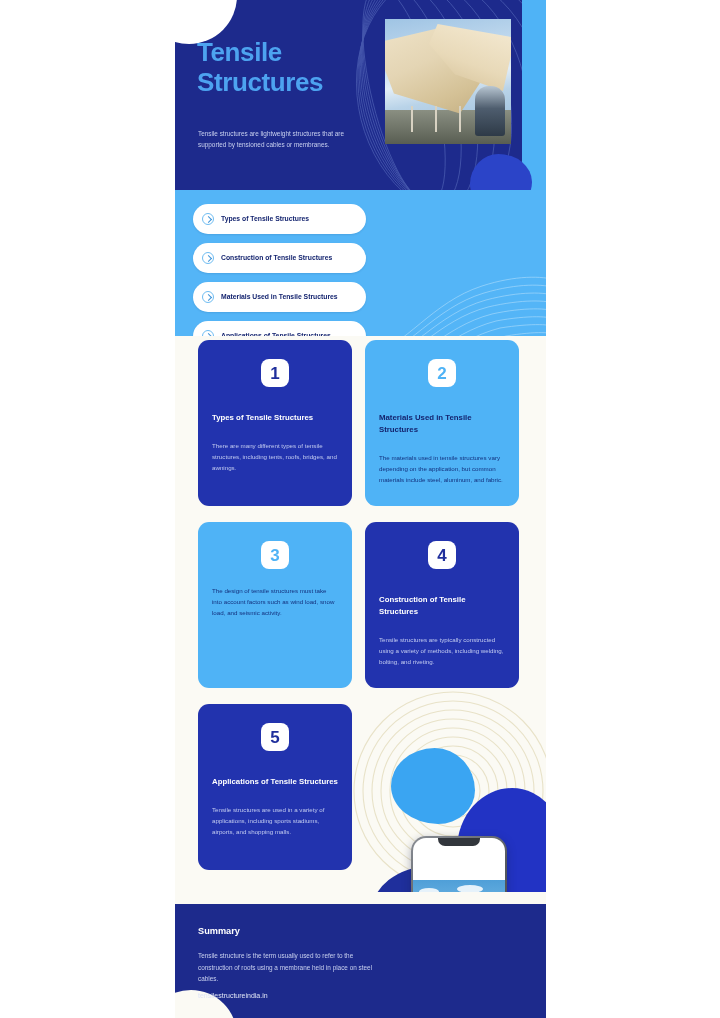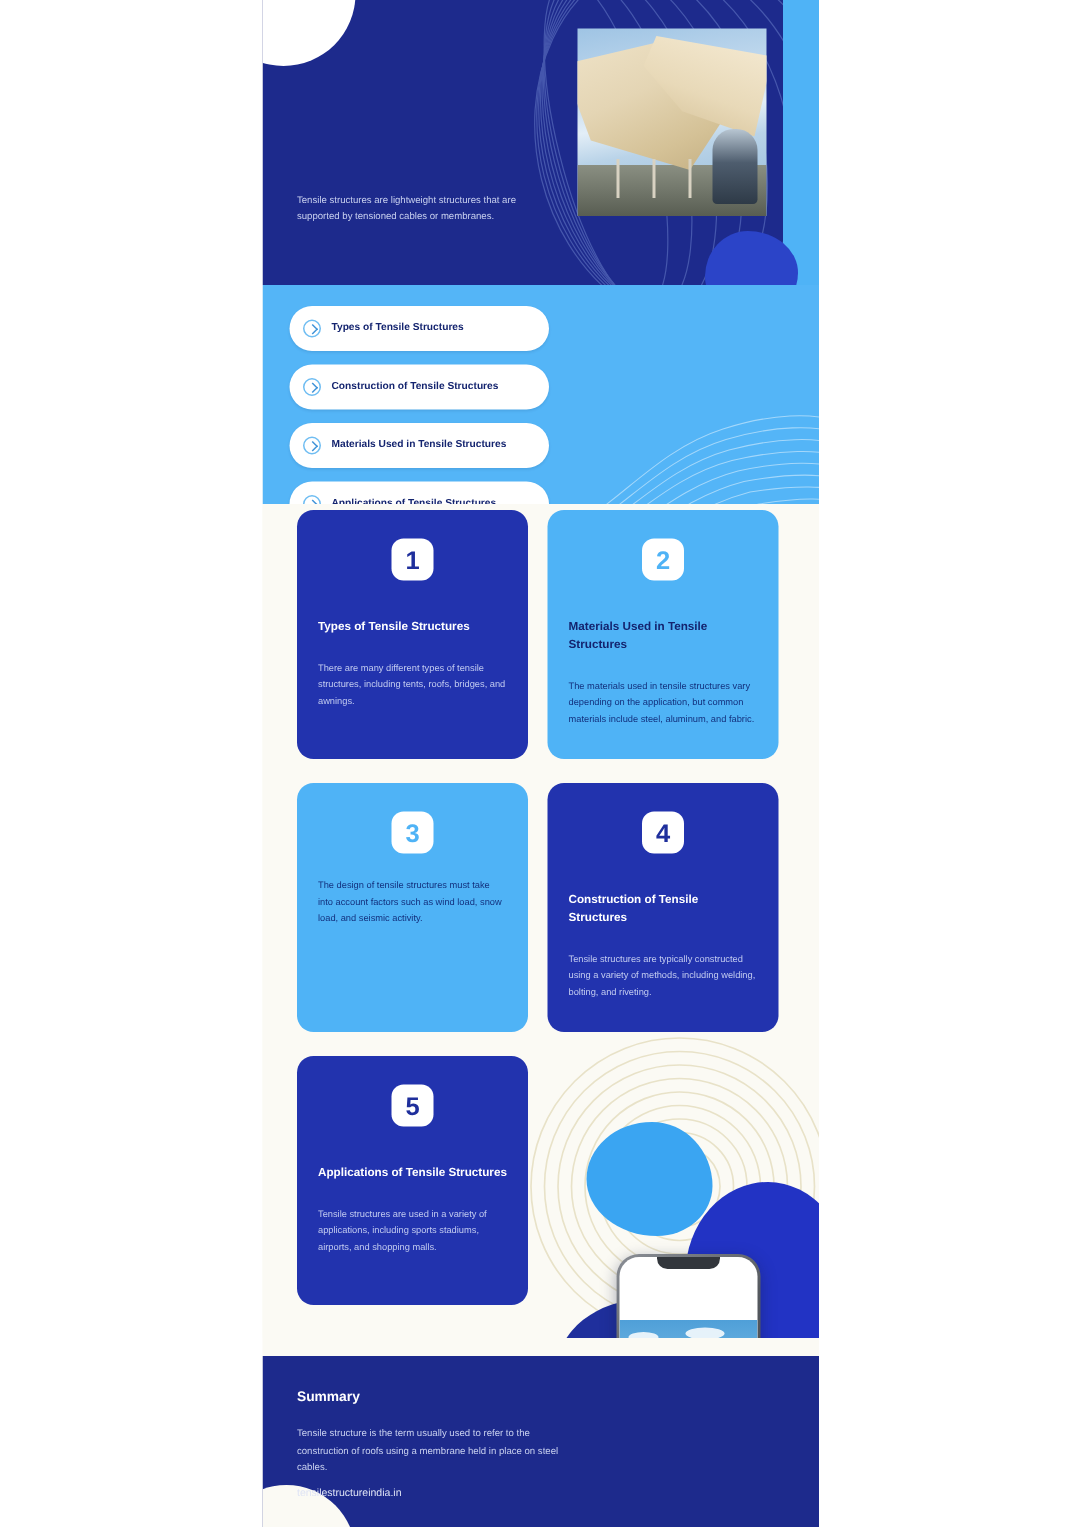--- a/index.html
+++ b/index.html
@@ -325,20 +325,24 @@
       <div class="hdr-photo">
         <div class="photo-ground"></div>
         <div class="photo-sail-a"></div>
         <div class="photo-sail-b"></div>
         <div class="photo-col" style="left:26px"></div>
         <div class="photo-col" style="left:50px"></div>
         <div class="photo-col" style="left:74px"></div>
         <div class="photo-tower"></div>
       </div>
 
+      <div class="hdr-title">
+        <div>Tensile</div>
+        <div>Structures</div>
+      </div>
 
       <div class="hdr-desc">Tensile structures are lightweight structures that are supported by tensioned cables or membranes.</div>
     </div>
 
     <div class="navband">
       <svg class="nav-fan" viewBox="0 0 190 120">
         <g fill="none" stroke="#ffffff" stroke-width="0.7" opacity="0.55">
           <path d="M0 108 C 40 96, 66 52, 116 36 C 150 25, 176 26, 190 30"></path>
           <path d="M2 112 C 42 101, 68 58, 118 43 C 152 33, 178 34, 190 38"></path>
           <path d="M4 116 C 44 106, 70 64, 120 50 C 154 41, 180 42, 190 46"></path>

